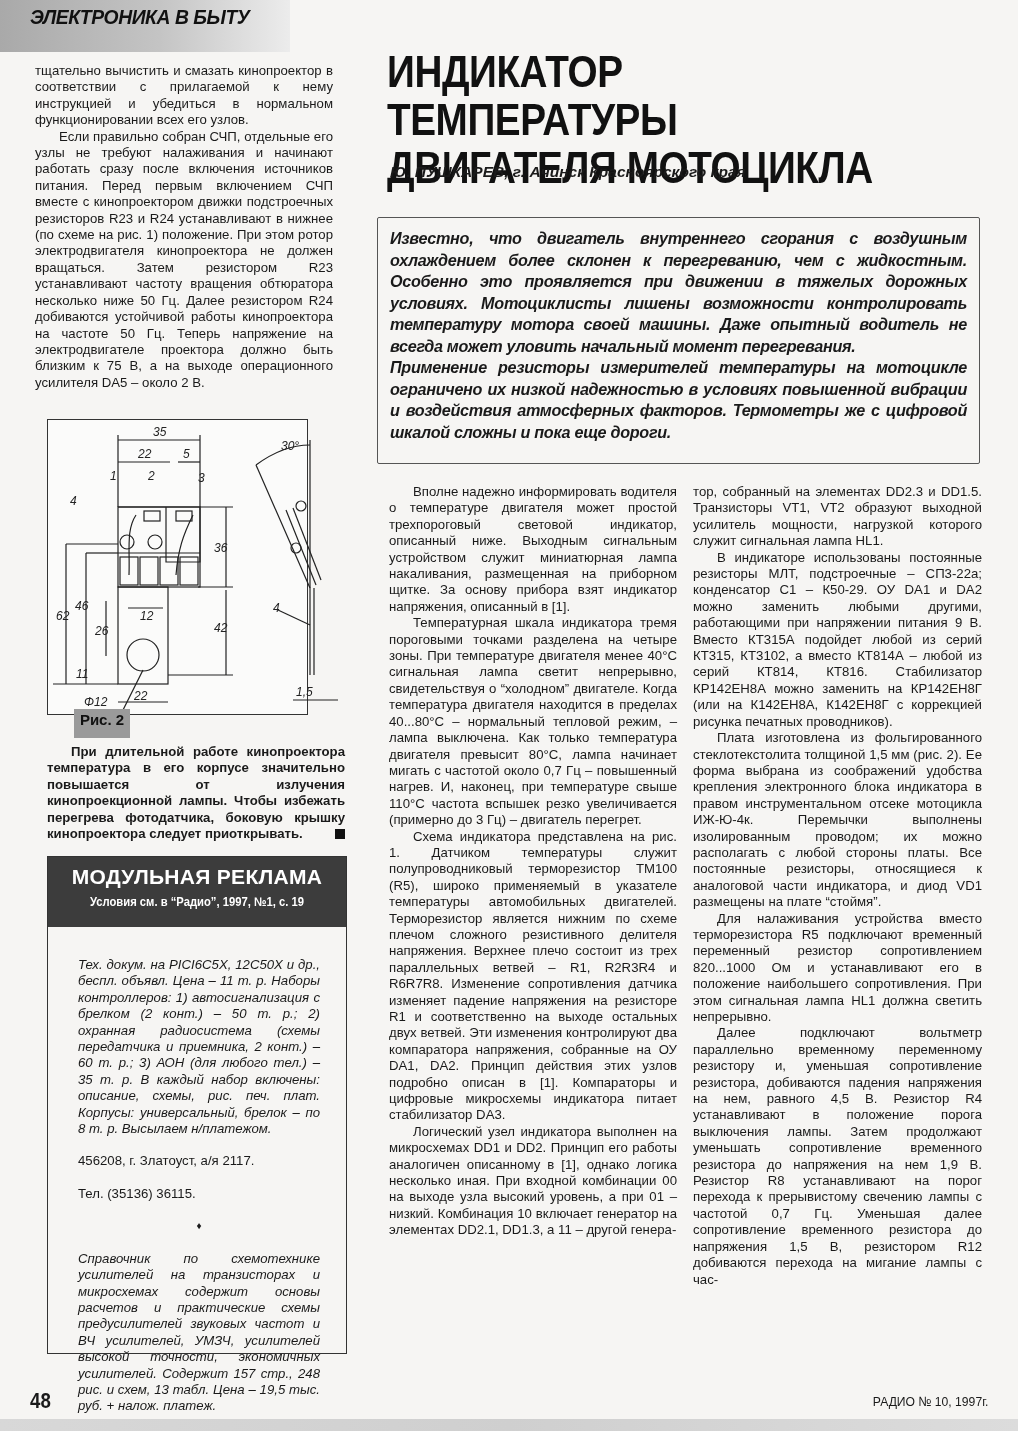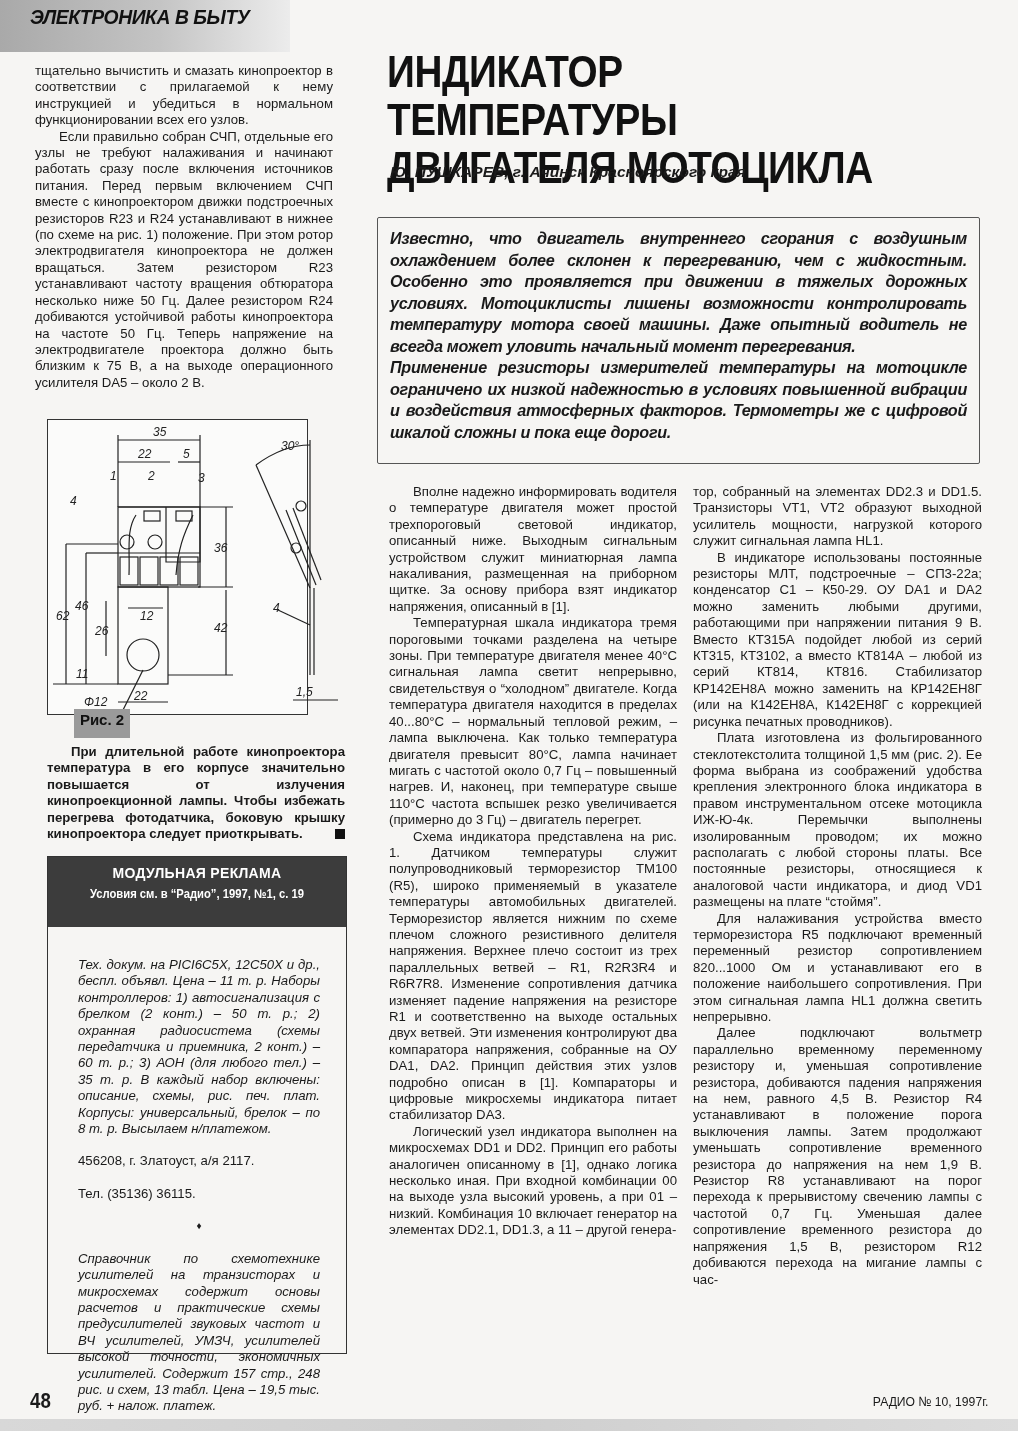--- a/index.html
+++ b/index.html
@@ -46,21 +46,21 @@
   }
   .col-left2 { left:47px; top:744px; width:298px;font-weight:bold; }
   .end-mark { display:inline-block; width:10px; height:10px; background:#111; float:right; margin-top:3px; }
   .ad-box {
     position:absolute; left:47px; top:856px; width:300px; height:498px;
     border:1.5px solid #333; box-sizing:border-box; background:#f6f5f3;
   }
   .ad-head {
     background:#3c3c3c; color:#fff; text-align:center; height:70px; box-sizing:border-box; padding-top:8px;
   }
-  .ad-title { font-size:14px; font-weight:bold; letter-spacing:0.3px; }
+  .ad-title { font-size:21px; font-weight:bold; letter-spacing:0.3px; }
   .ad-sub { font-size:12.5px; font-weight:bold; margin-top:6px; transform:scaleX(0.9); }
   .ad-body { padding:14px 10px 0 14px; font-size:13.2px; line-height:16.4px; }
   .ad-body p { margin:16px; text-align:justify; }
   .ad-body .it { font-style:italic; }
   .ad-sep { text-align:center; font-size:10px; margin:6px 0 8px; }
   .col-mid { left:389px; top:484px; width:288px; }
   .col-right { left:693px; top:484px; width:289px; }
   .page-num { position:absolute; left:30px; top:1388px; font-size:22px; font-weight:bold; transform:scaleX(0.85); transform-origin:left; }
   .footer-issue { position:absolute; right:30px; top:1394px; font-size:13.5px; transform:scaleX(0.9); transform-origin:right; }
   .bottom-strip { position:absolute; left:0; bottom:0; width:1018px; height:12px; background:linear-gradient(90deg,#d8d8d8,#cfcfcf,#dcdcdc); }

